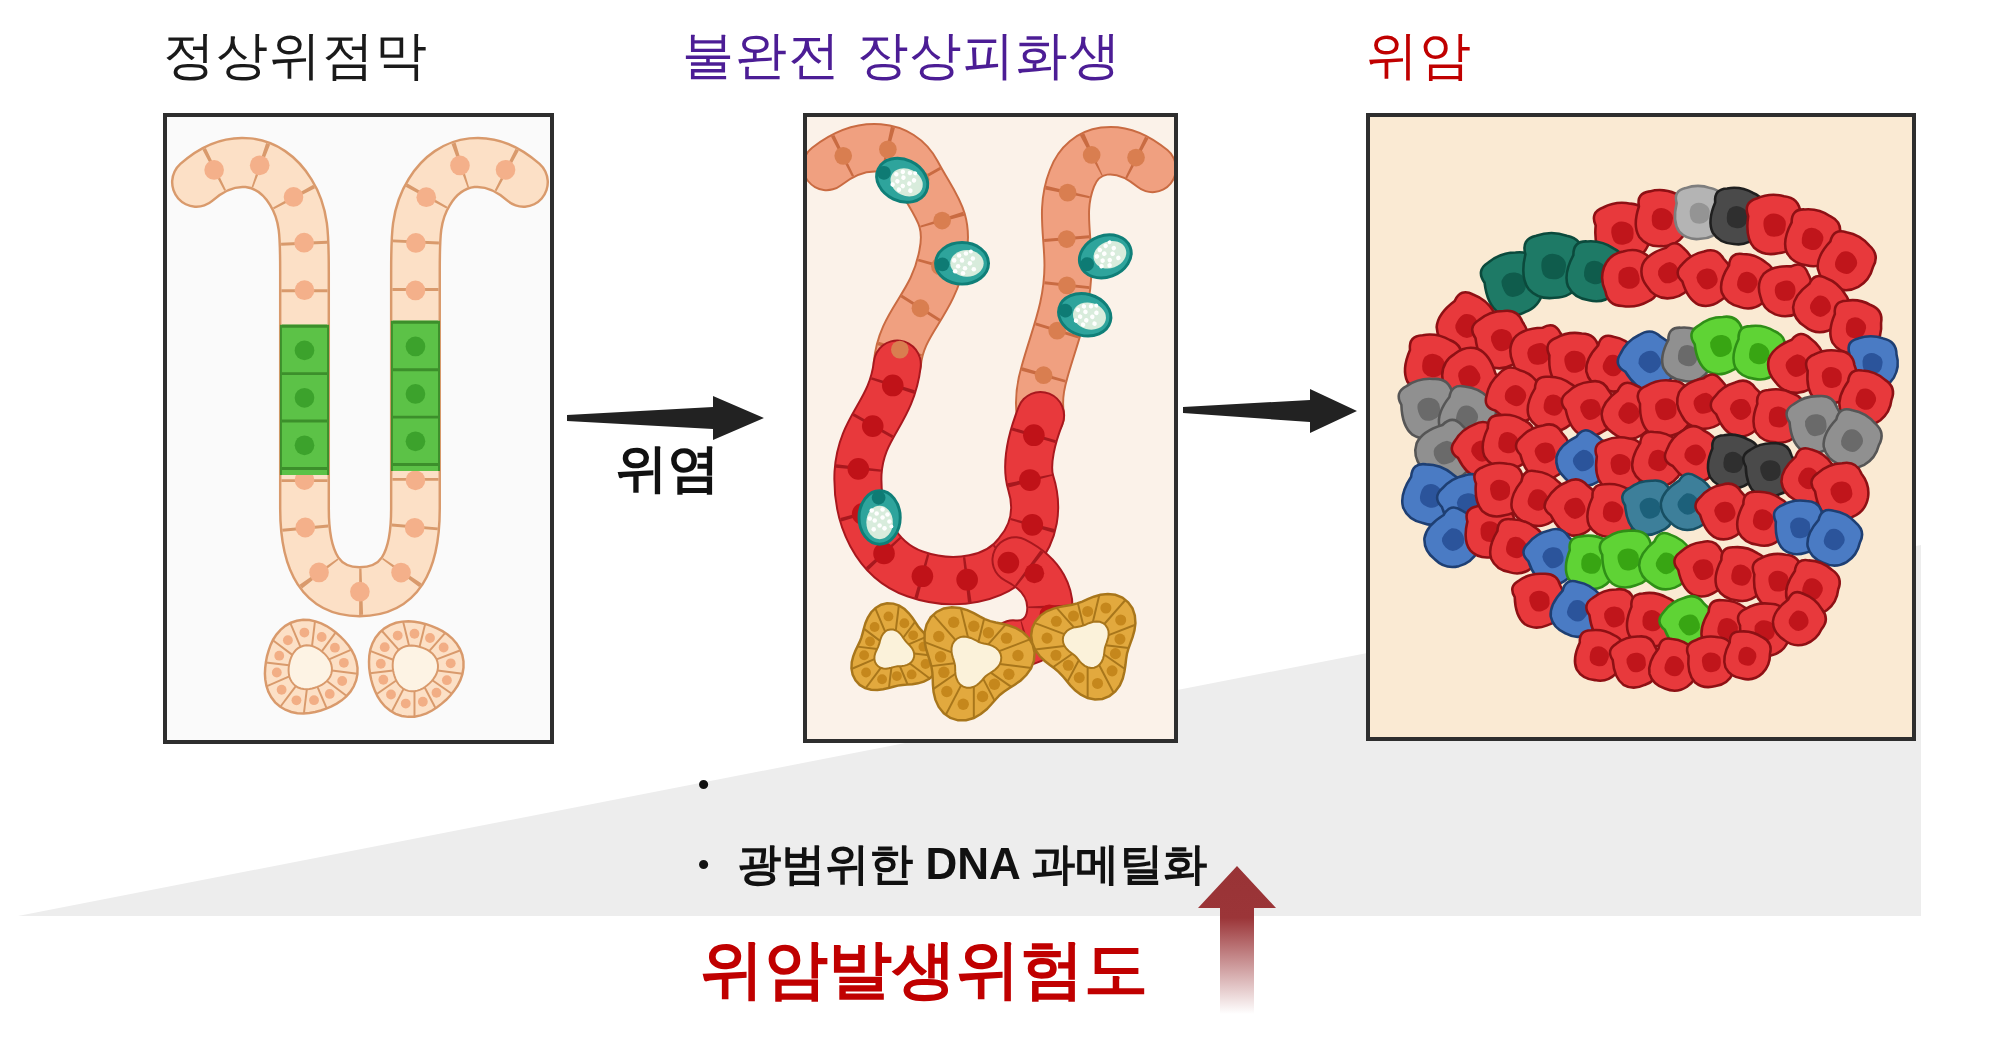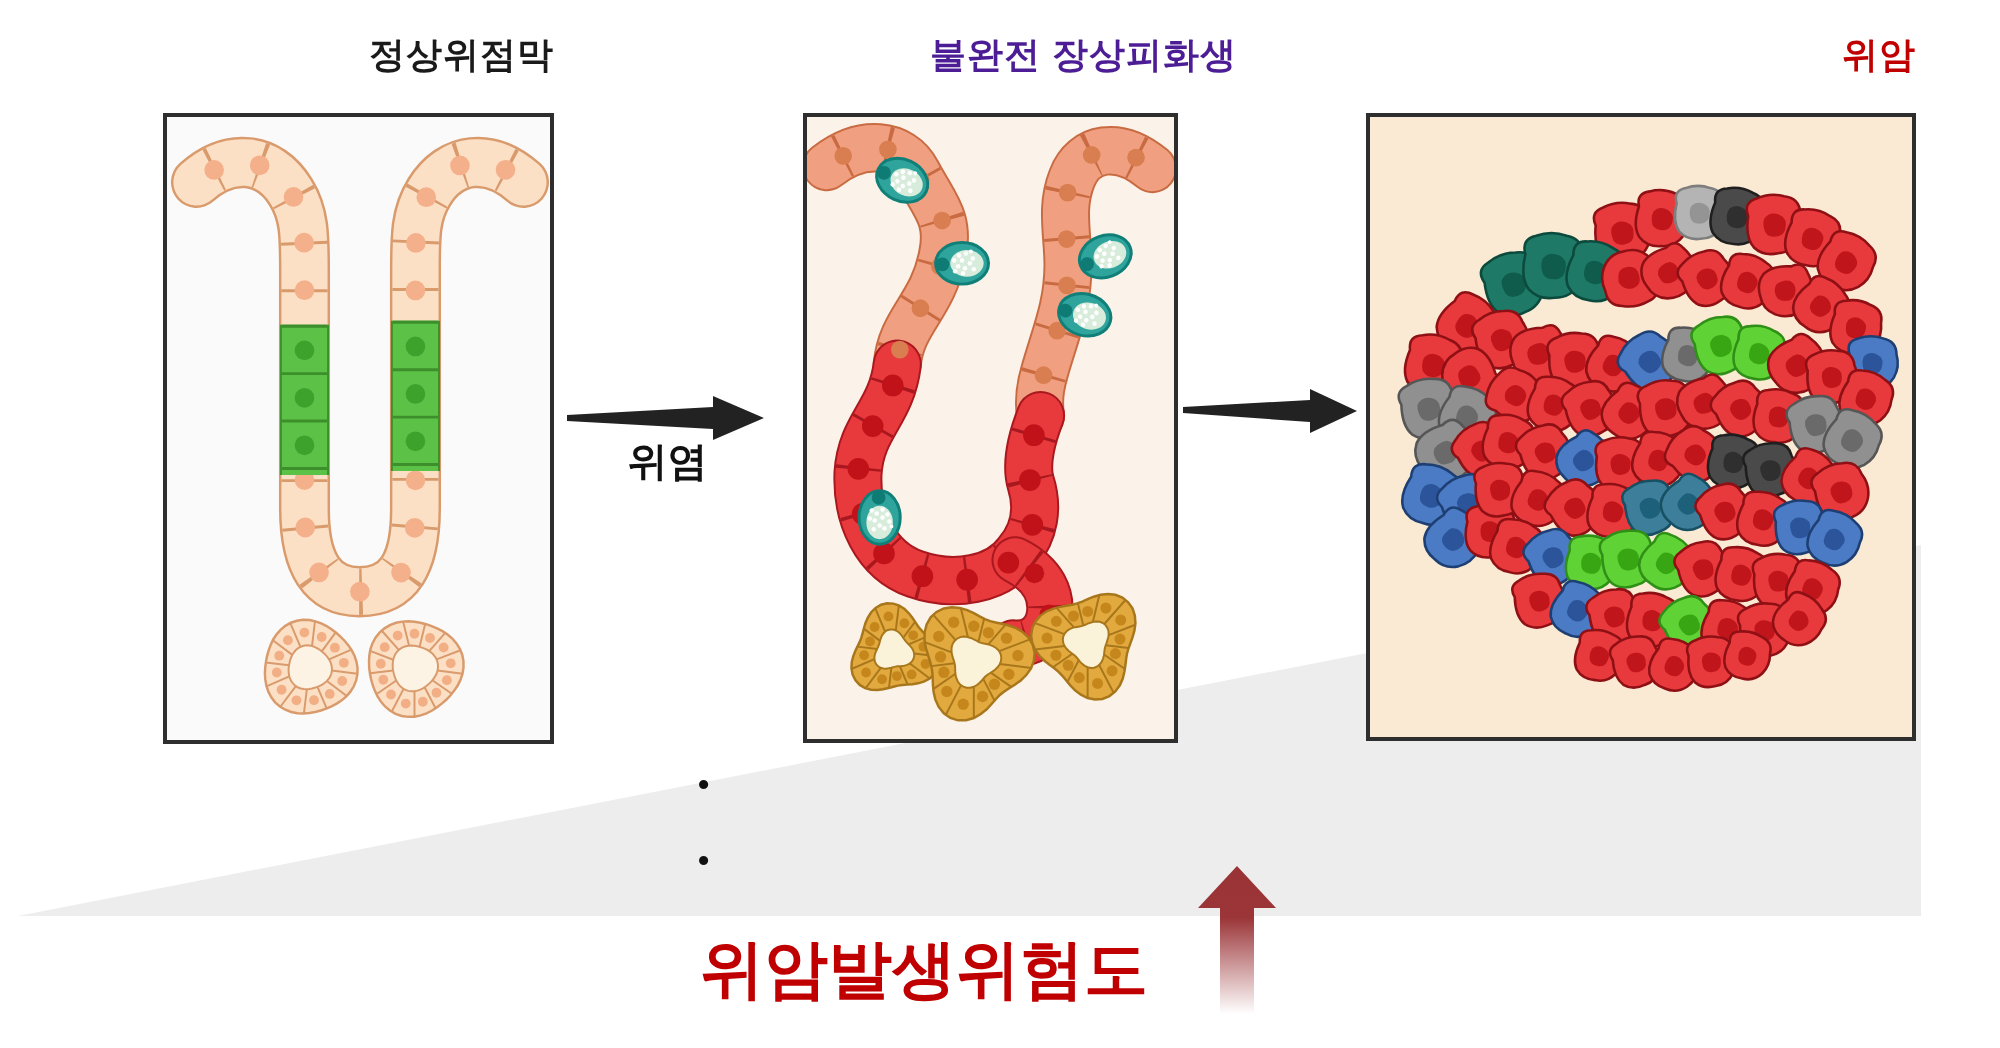--- a/index.html
+++ b/index.html
@@ -11,29 +11,29 @@
   .layer{position:absolute;left:0;top:0;width:2000px;height:1048px}
   #bg-layer{z-index:0}
   .panel{position:absolute;border:4px solid #2e2e2e;box-sizing:border-box;z-index:2}
   #panel-normal{left:163px;top:113px;width:391px;height:631px;background:#fafafa}
   #panel-metaplasia{left:803px;top:113px;width:375px;height:630px;background:#fbf2e9}
   #panel-cancer{left:1366px;top:113px;width:550px;height:628px;background:#faead3}
   .panel svg{position:absolute;left:0;top:0;width:100%;height:100%}
   #fg-layer{z-index:3;pointer-events:none}
   .panel-title{
     position:absolute;top:22px;height:66px;line-height:66px;z-index:4;
-    text-align:right;font-size:36px;font-weight:700;letter-spacing:1px;
+    text-align:left;font-size:52px;font-weight:400;letter-spacing:1px;
     white-space:nowrap;color:#1a1a1a
   }
   #title-normal{left:163px;width:391px}
   #title-metaplasia{left:682px;width:555px;color:#4c1d95}
   #title-cancer{left:1366px;width:550px;color:#c00000}
   .arrow-label{
     position:absolute;left:565px;top:434px;width:205px;z-index:4;
-    text-align:center;font-size:40px;font-weight:800;color:#111
+    text-align:center;font-size:52px;font-weight:800;color:#111
   }
   .bullets{position:absolute;left:698px;top:760px;z-index:4;color:#111}
   .bullet-line{display:flex;align-items:baseline;gap:28px;margin-bottom:20px;
     font-size:44px;font-weight:700;line-height:56px;white-space:nowrap}
   .bullet-line .dot{font-size:32px;transform:translateY(-4px)}
   .risk-label{
     position:absolute;left:700px;top:926px;width:520px;z-index:4;
     text-align:left;font-size:64px;font-weight:800;color:#c00000;white-space:nowrap
   }
 </style>
@@ -707,16 +707,17 @@
 <div class="panel-title" id="title-cancer">위암</div>
 
 <div class="arrow-label">위염</div>
 
 <div class="bullets">
   <div class="bullet-line">
     <span class="dot">•</span>
   </div>
   <div class="bullet-line">
     <span class="dot">•</span>
+    <span>광범위한 DNA 과메틸화</span>
   </div>
 </div>
 
 <div class="risk-label">위암발생위험도</div>
 
 </body></html>

